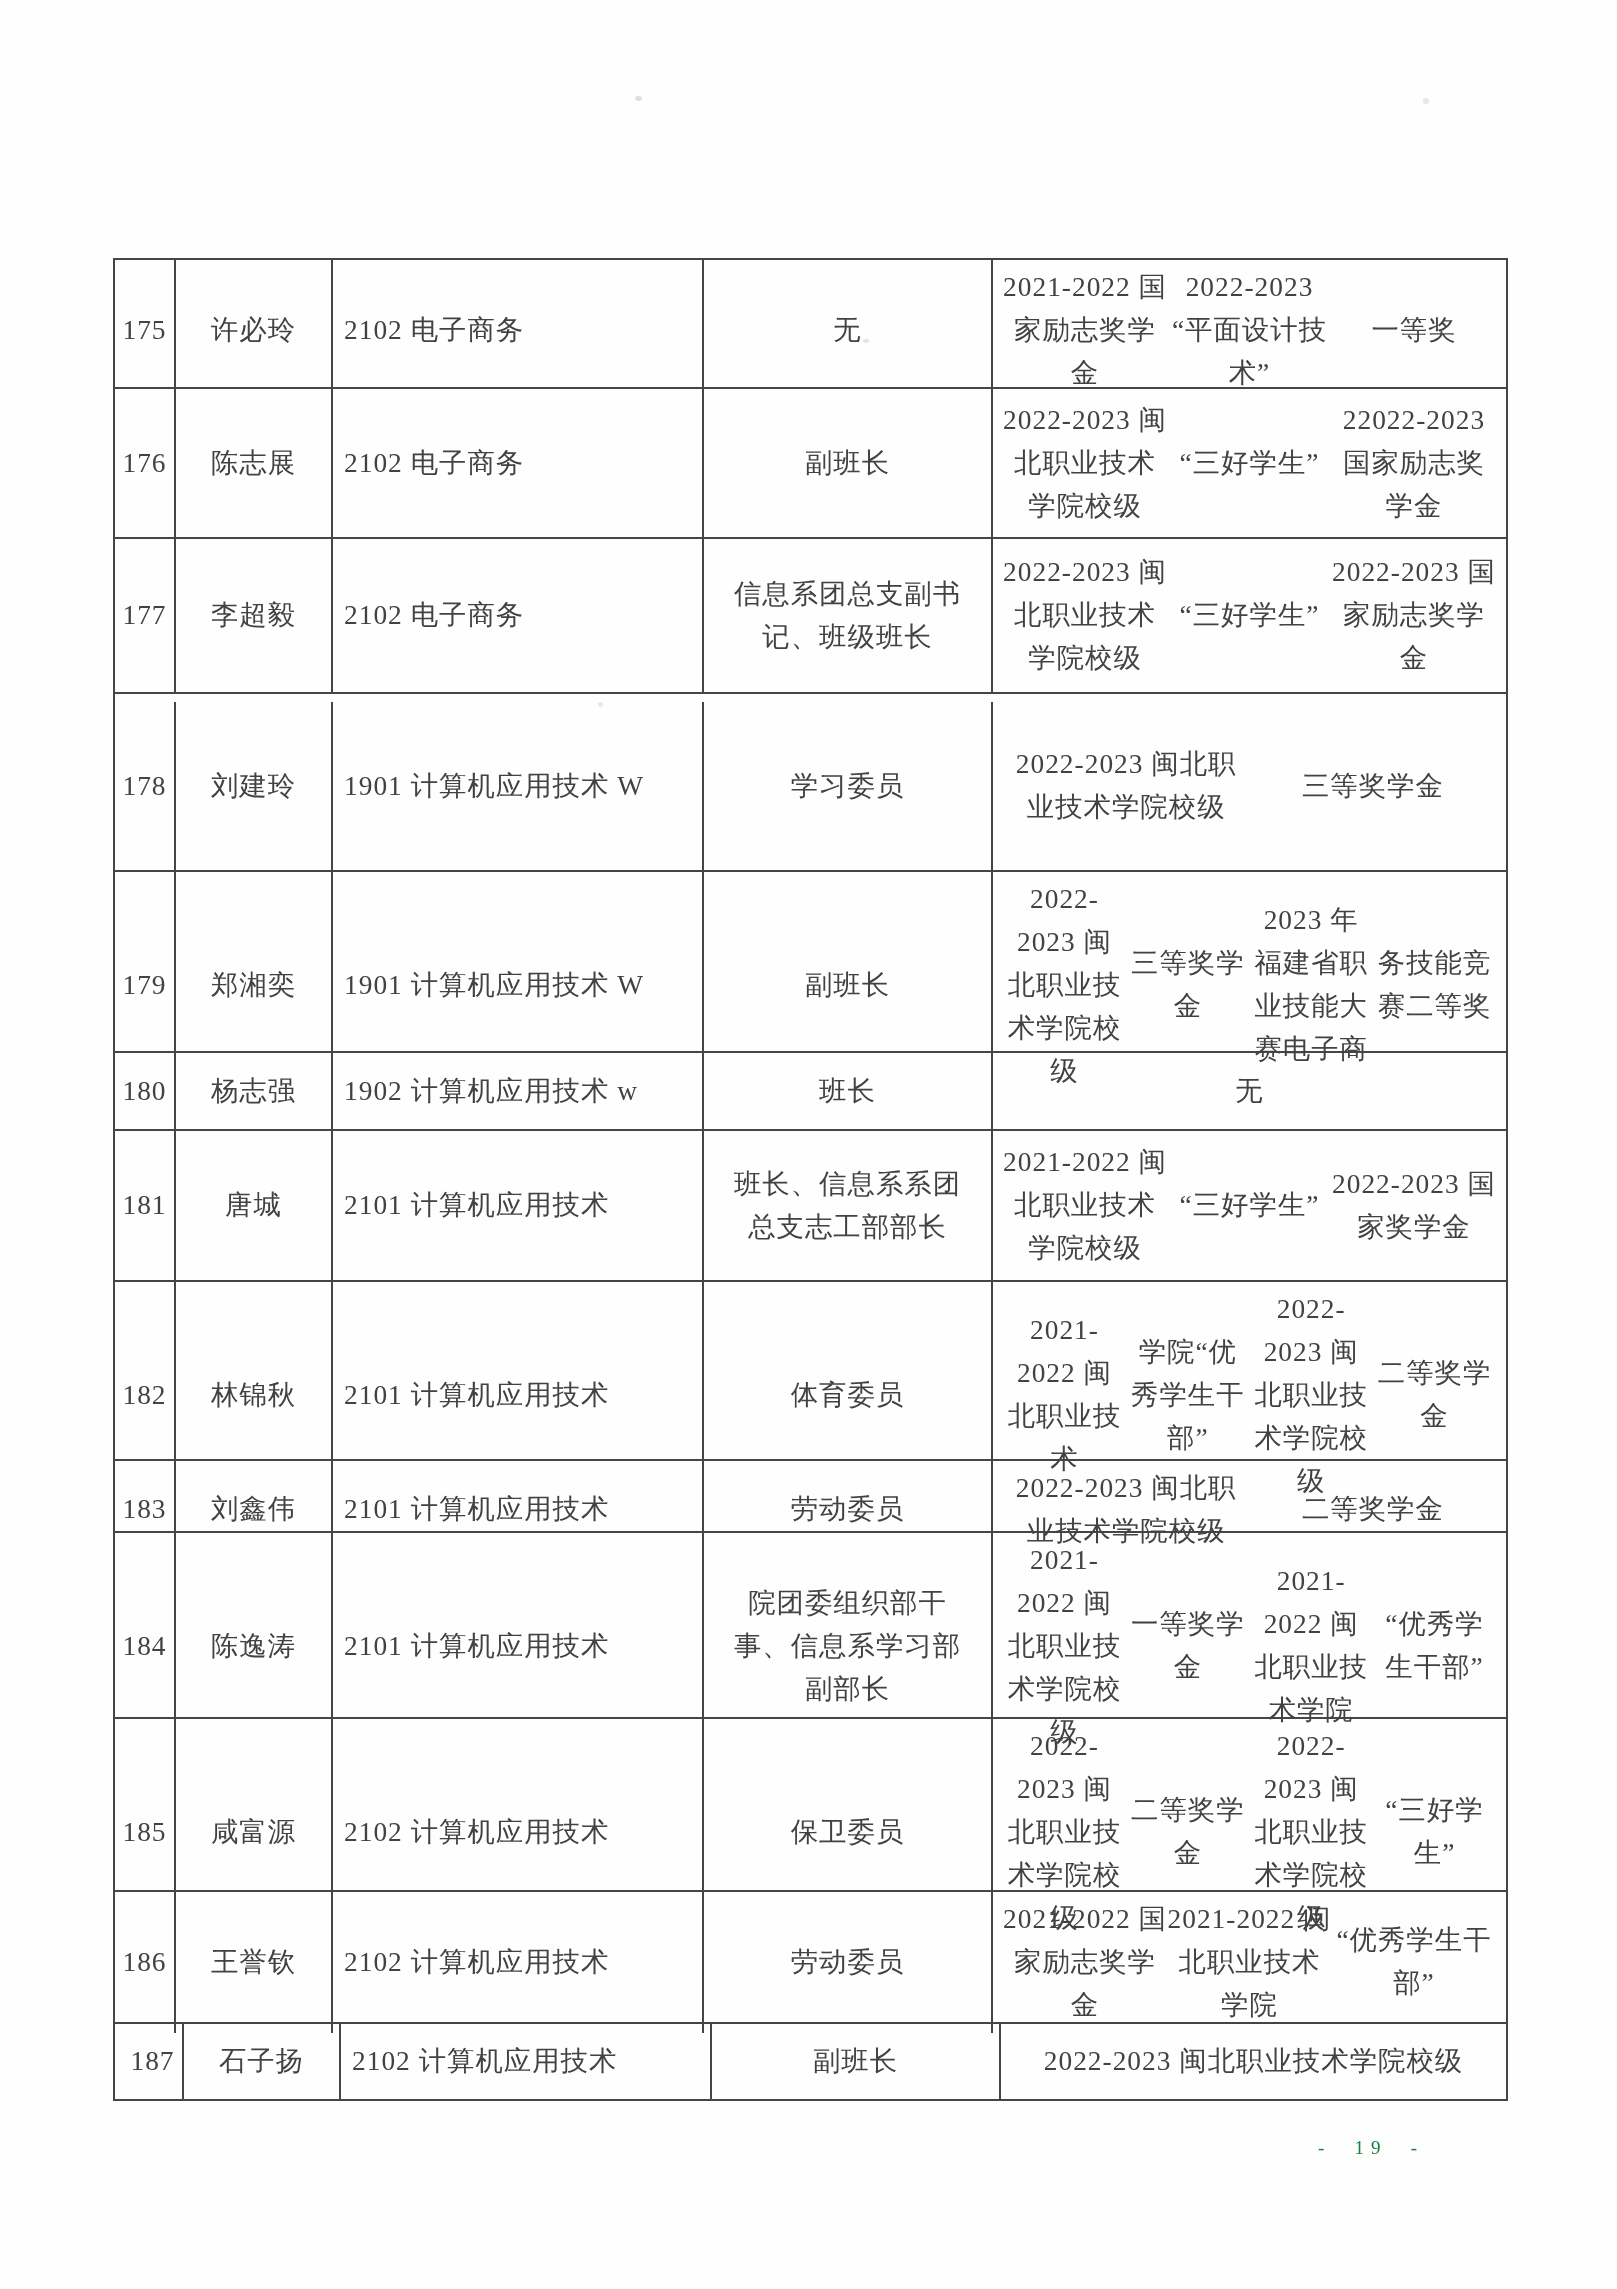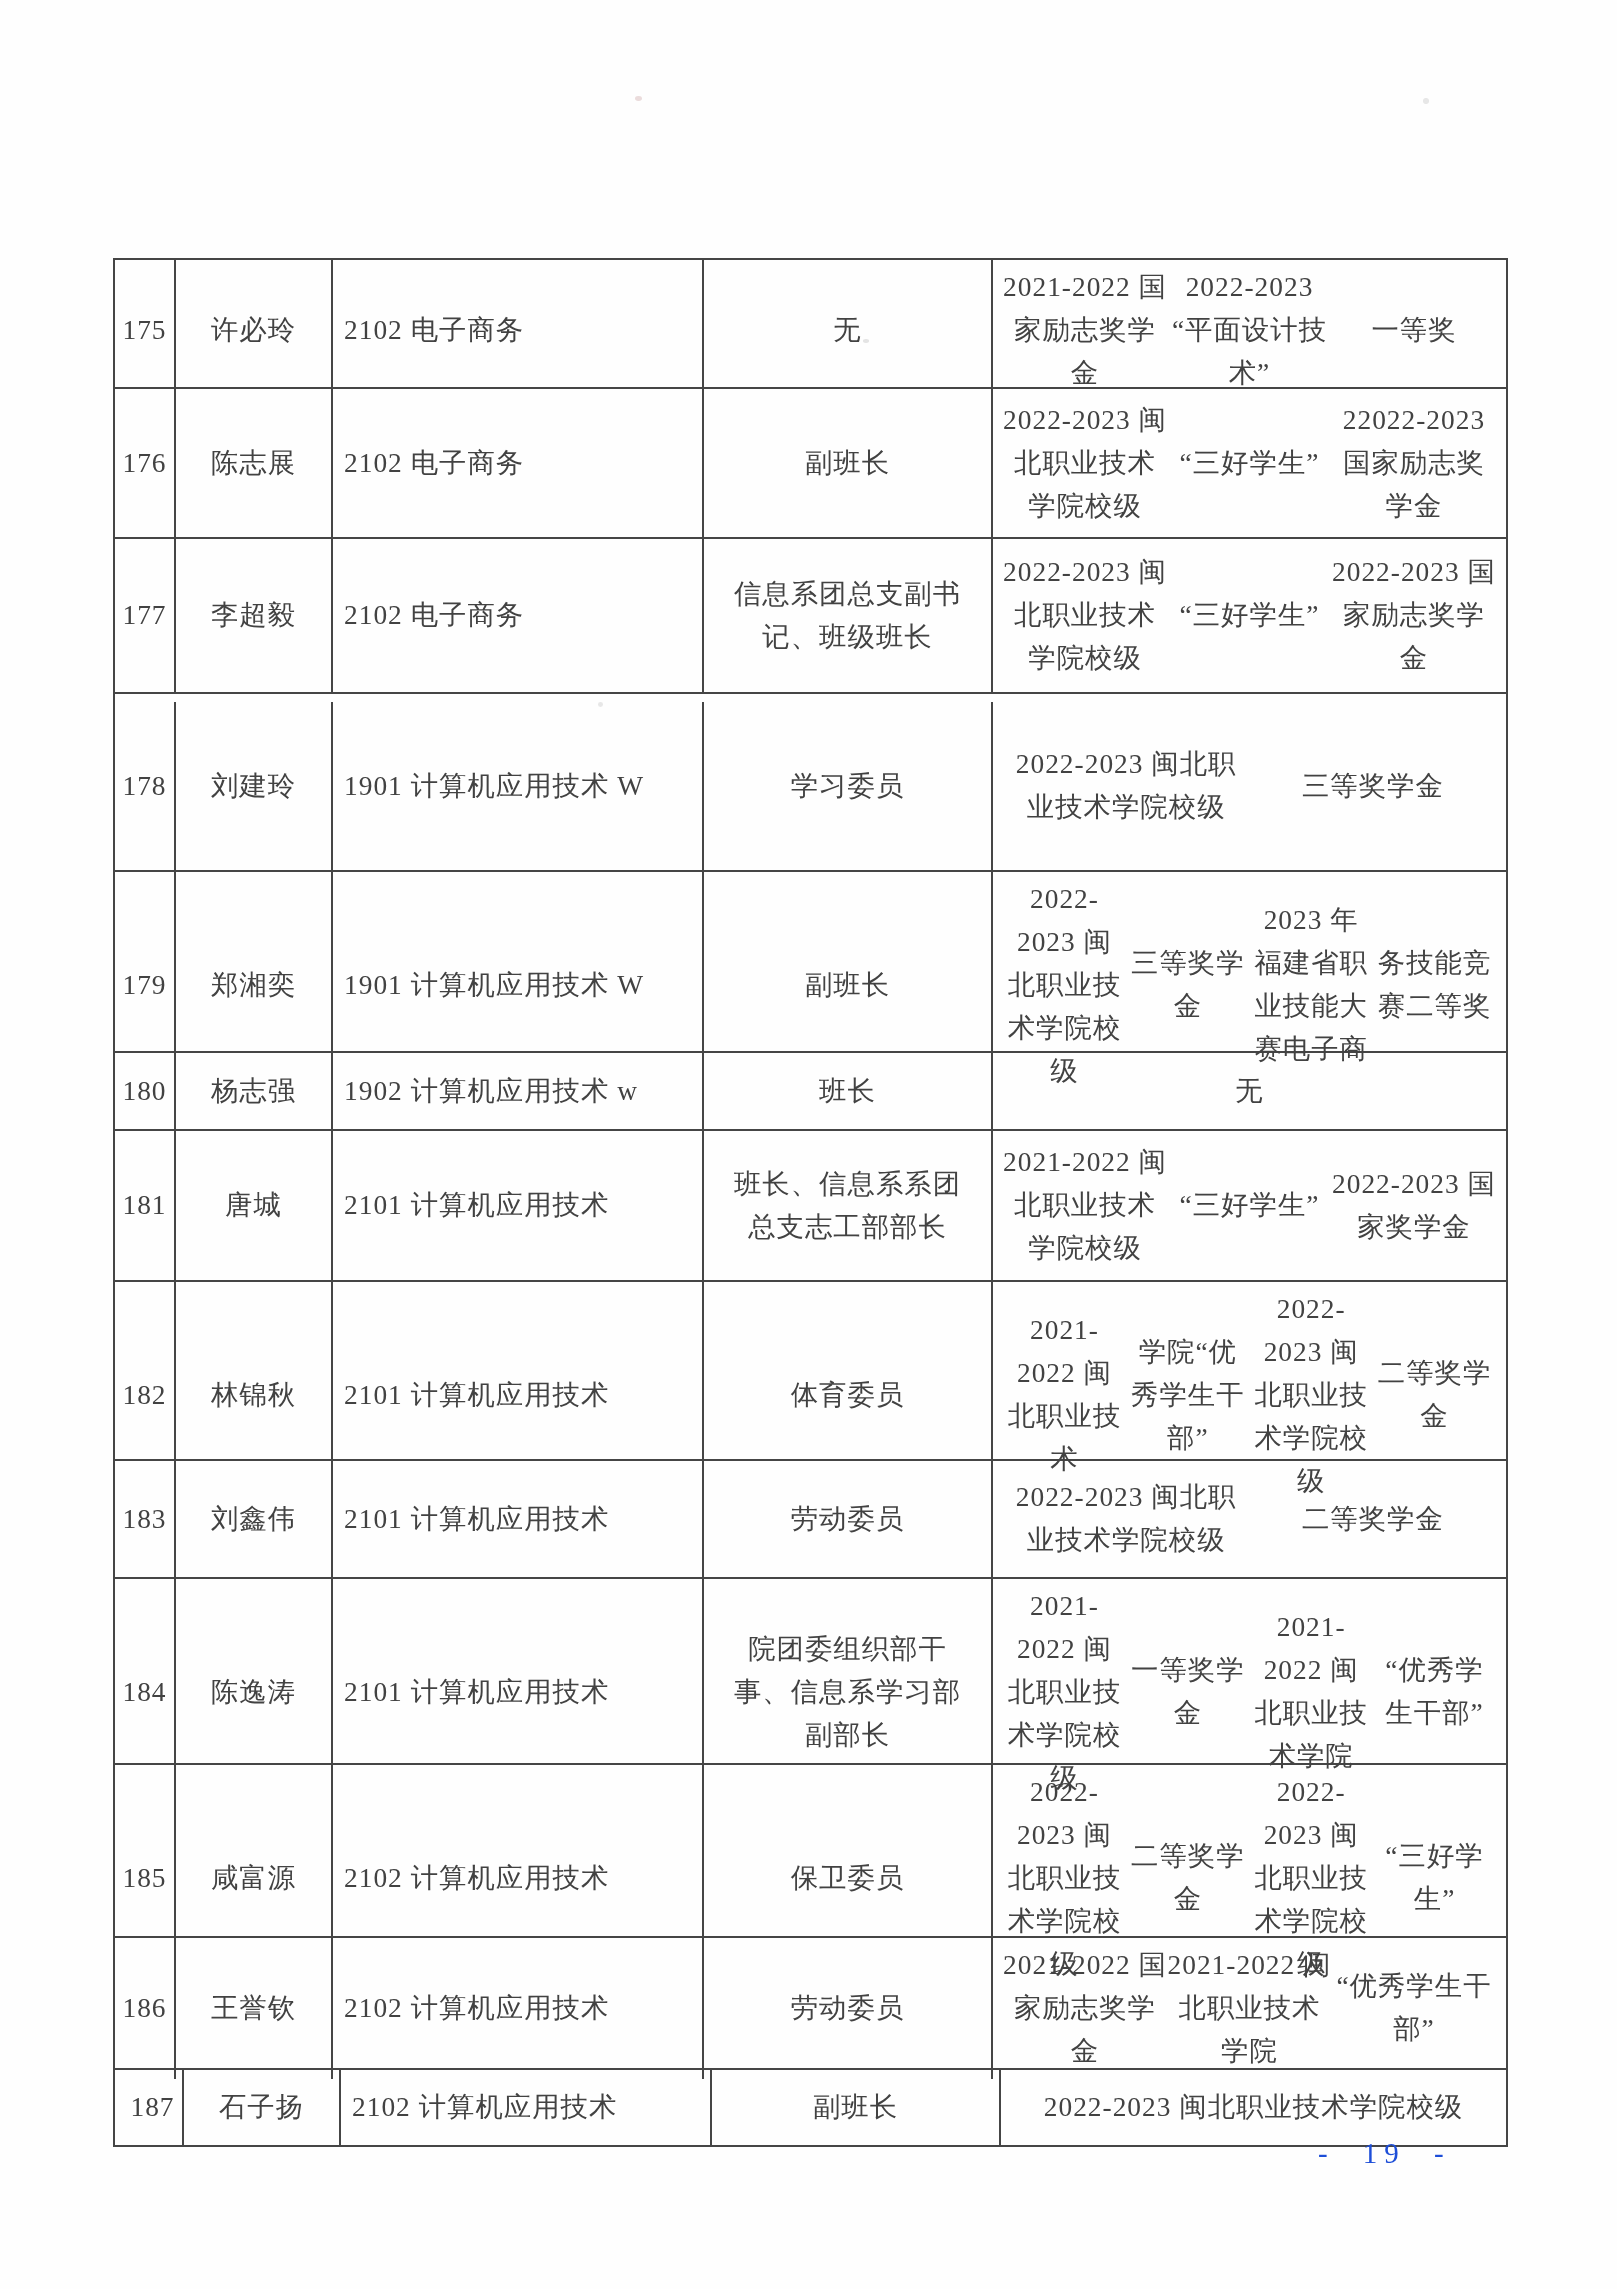--- a/index.html
+++ b/index.html
@@ -62,23 +62,23 @@
   }
   .awards-line {
     display: block;
     width: 100%;
     text-align: center;
   }
   .page-number {
     position: absolute;
     left: 1318px;
     top: 2137px;
-    font-size: 29px;
+    font-size: 19px;
     letter-spacing: 6.9px;
-    color: #1d4ed8;
+    color: #15803d;
     white-space: pre;
   }
   .scan-speck {
     position: absolute;
     border-radius: 50%;
     pointer-events: none;
   }
   .speck-a { left: 635px; top: 96px;  width: 6.9px; height: 4.9px; background: #d8b9b9; opacity: .5; }
   .speck-b { left: 1423px; top: 98px; width: 5.9px; height: 5.9px; background: #cfcfcf; opacity: .5; }
   .speck-c { left: 863px; top: 339px; width: 5.9px; height: 3.9px; background: #c9c9c9; opacity: .5; }
@@ -169,21 +169,21 @@
         <div class="cell name-cell">林锦秋</div>
         <div class="cell class-cell">2101 计算机应用技术</div>
         <div class="cell position-cell">体育委员</div>
         <div class="cell awards-cell">
           <span class="awards-line">2021-2022 闽北职业技术</span>
           <span class="awards-line">学院“优秀学生干部”</span>
           <span class="awards-line">2022-2023 闽北职业技术学院校级</span>
           <span class="awards-line">二等奖学金</span>
         </div>
       </div>
-      <div class="t-row" style="height: 118px;">
+      <div class="t-row" style="height: 72px;">
         <div class="cell no-cell">183</div>
         <div class="cell name-cell">刘鑫伟</div>
         <div class="cell class-cell">2101 计算机应用技术</div>
         <div class="cell position-cell">劳动委员</div>
         <div class="cell awards-cell">
           <span class="awards-line">2022-2023 闽北职业技术学院校级</span>
           <span class="awards-line">二等奖学金</span>
         </div>
       </div>
       <div class="t-row" style="height: 186px;">

